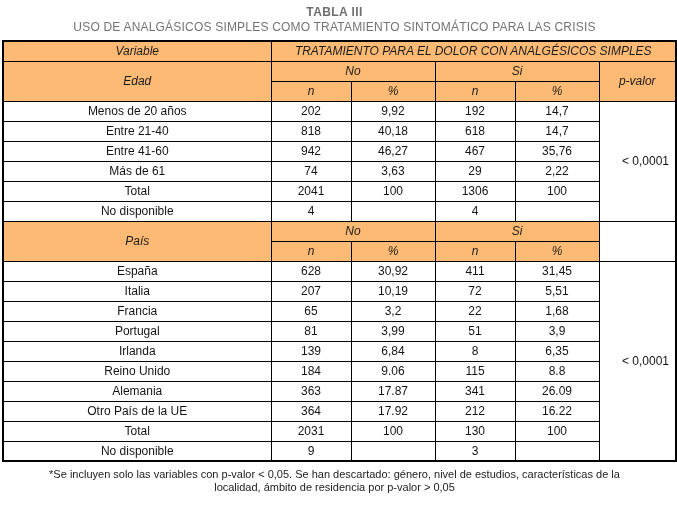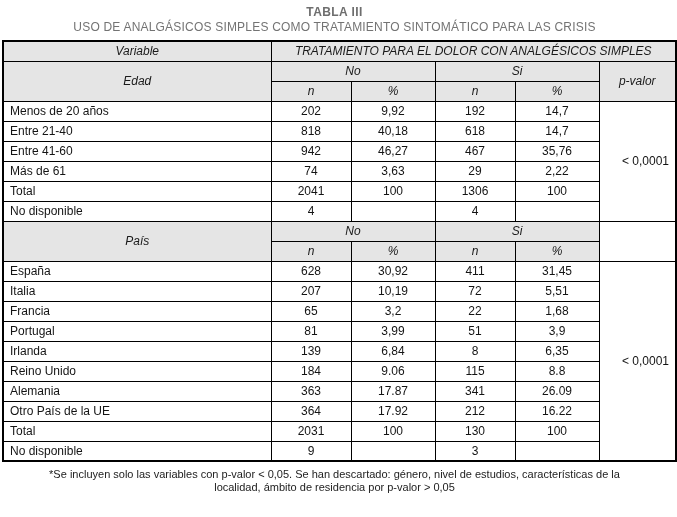--- a/index.html
+++ b/index.html
@@ -25,26 +25,26 @@
   }
   table.data td {
     border: 1px solid #000;
     height: 20px;
     padding: 1px 6px;
     overflow: hidden;
     white-space: nowrap;
     vertical-align: middle;
   }
   td.hdr {
-    background: #e5e5e5;
+    background: #fdba74;
     font-style: italic;
     text-align: center;
     color: #1a1a1a;
   }
-  td.lbl { text-align: left; }
+  td.lbl { text-align: center; }
   td.num { text-align: center; }
   td.pv  { text-align: right; }
   td.spacer { background: #ffffff; }
 
   .footnote {
     font-size: 11px;
     color: #222;
     line-height: 13px;
     margin: 6px 6px 0 6px;
     text-align: center;

